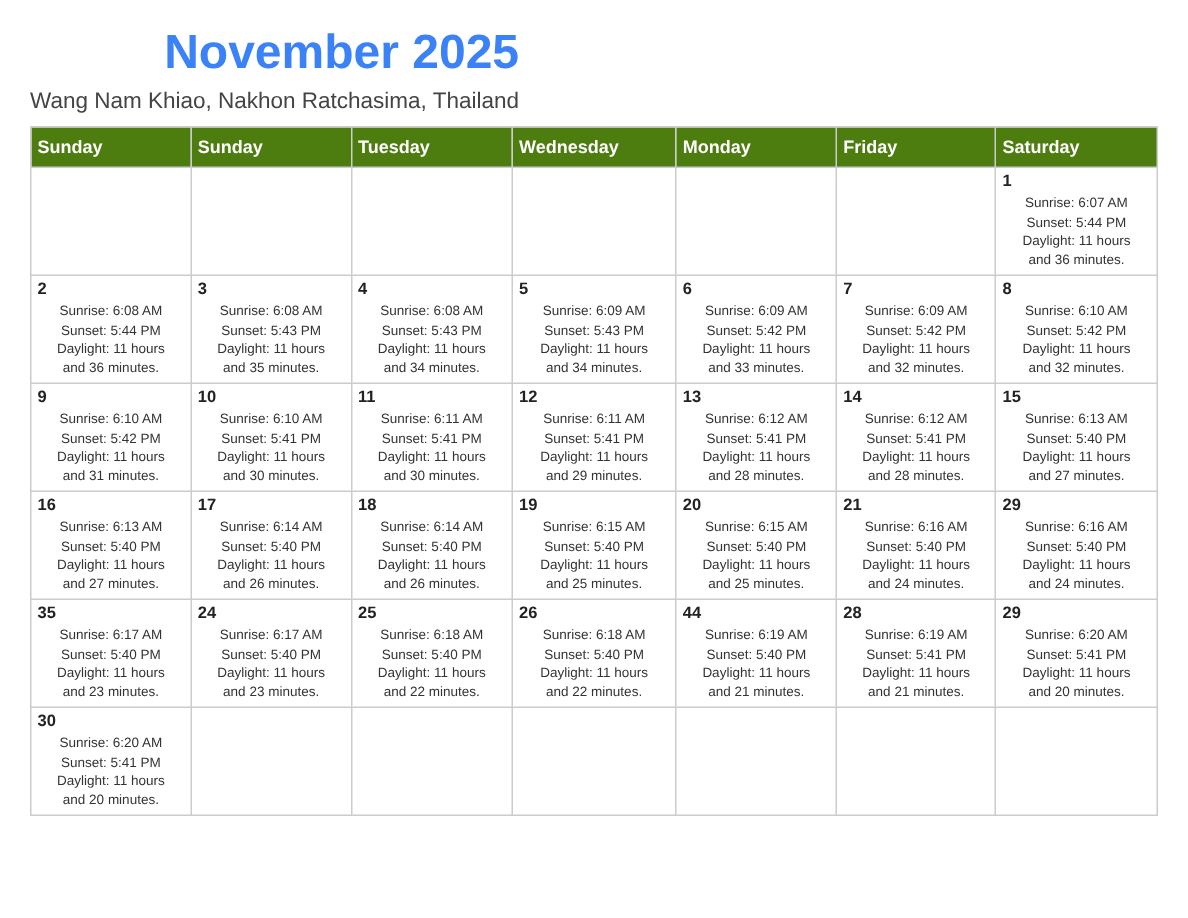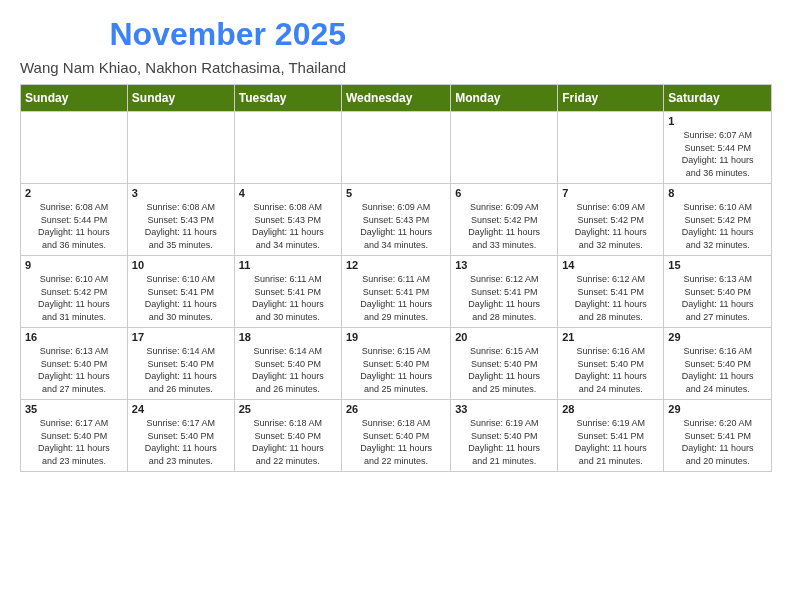--- a/index.html
+++ b/index.html
@@ -232,26 +232,38 @@
         </td>
         <td>
           <span class="day-number">25</span>
           <div class="day-info">Sunrise: 6:18 AM<br>Sunset: 5:40 PM<br>Daylight: 11 hours<br>and 22 minutes.</div>
         </td>
         <td>
           <span class="day-number">26</span>
           <div class="day-info">Sunrise: 6:18 AM<br>Sunset: 5:40 PM<br>Daylight: 11 hours<br>and 22 minutes.</div>
         </td>
         <td>
-          <span class="day-number">33</span>
+          <span class="day-number">44</span>
           <div class="day-info">Sunrise: 6:19 AM<br>Sunset: 5:40 PM<br>Daylight: 11 hours<br>and 21 minutes.</div>
         </td>
         <td>
           <span class="day-number">28</span>
           <div class="day-info">Sunrise: 6:19 AM<br>Sunset: 5:41 PM<br>Daylight: 11 hours<br>and 21 minutes.</div>
         </td>
         <td>
           <span class="day-number">29</span>
           <div class="day-info">Sunrise: 6:20 AM<br>Sunset: 5:41 PM<br>Daylight: 11 hours<br>and 20 minutes.</div>
         </td>
+      </tr>
+      <tr class="week-row">
+        <td>
+          <span class="day-number">30</span>
+          <div class="day-info">Sunrise: 6:20 AM<br>Sunset: 5:41 PM<br>Daylight: 11 hours<br>and 20 minutes.</div>
+        </td>
+        <td class="empty-cell"></td>
+        <td class="empty-cell"></td>
+        <td class="empty-cell"></td>
+        <td class="empty-cell"></td>
+        <td class="empty-cell"></td>
+        <td class="empty-cell"></td>
       </tr>
     </tbody>
 </table>
 
 </body></html>

